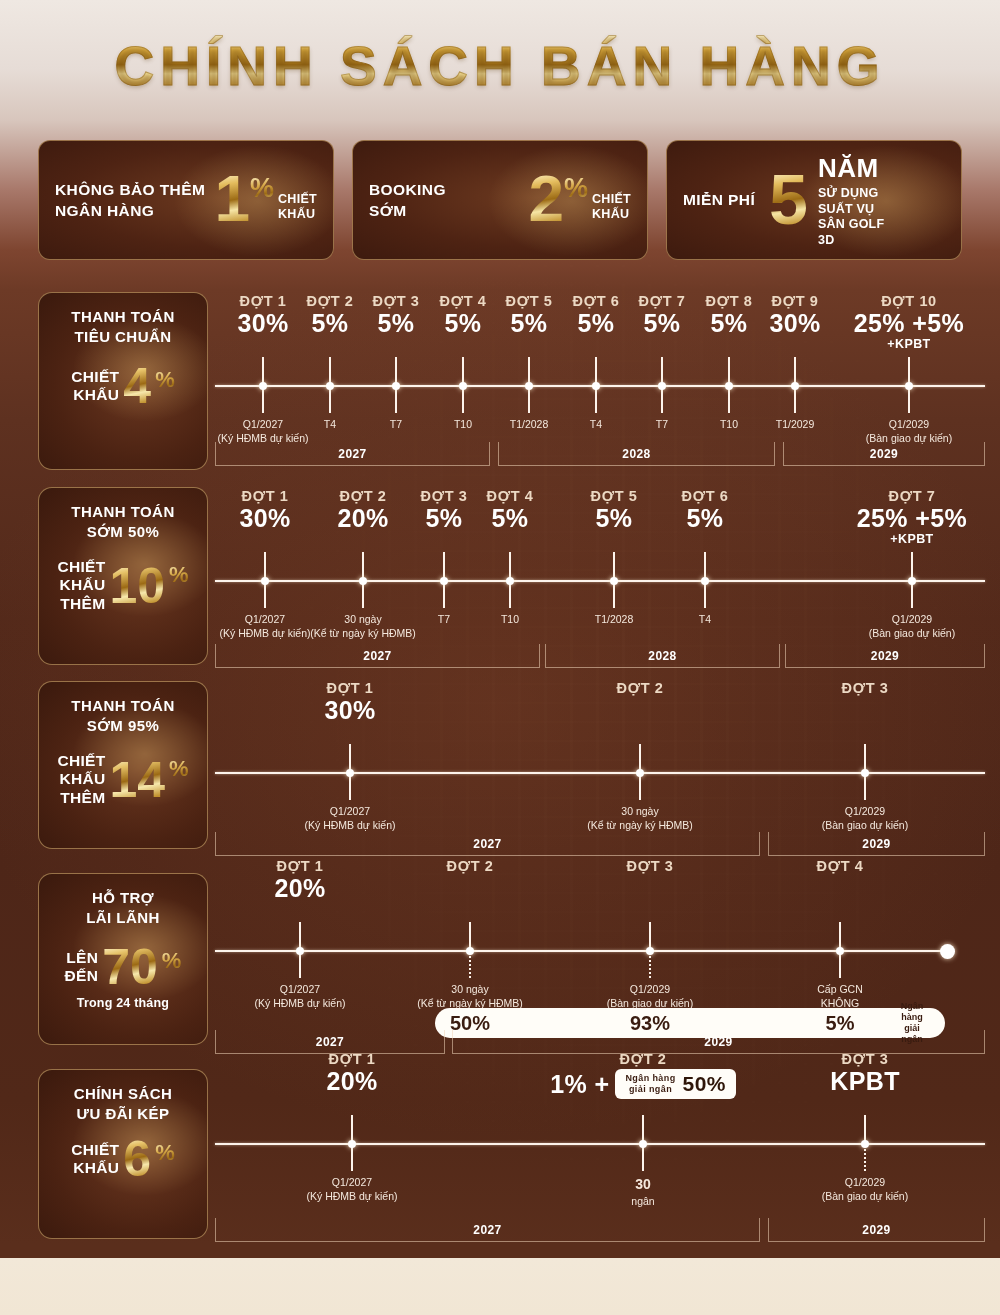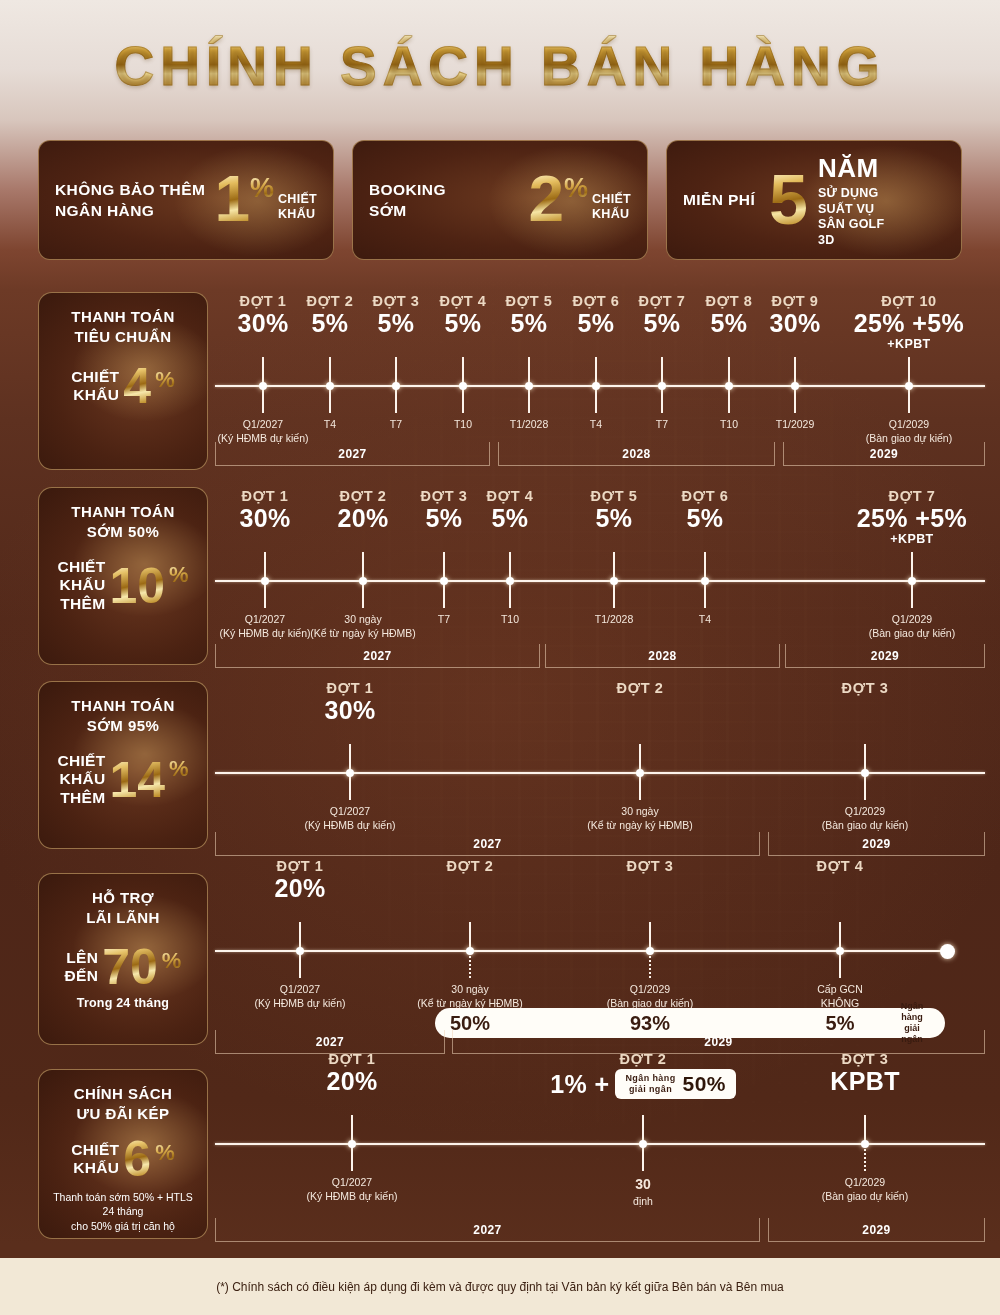--- a/index.html
+++ b/index.html
@@ -624,24 +624,20 @@
             <div>ƯU ĐÃI KÉP</div>
           </div>
           <div class="side-mid" style="margin-top: 12px;">
             <div class="side-ck">
               <div>CHIẾT</div>
               <div>KHẤU</div>
             </div>
             <div class="side-big">6</div>
             <div class="side-pct">%</div>
           </div>
-          <div class="side-note">
-            <div>Thanh toán sớm 50% + HTLS 24 tháng</div>
-            <div>cho 50% giá trị căn hộ</div>
-          </div>
         </div>
         <div class="axis" style="left: 215px; top: 1143px; width: 770px;"></div>
         <div class="tick" style="left: 351px; top: 1115px; height: 28px;"></div>
         <div class="tick" style="left: 351px; top: 1145px; height: 26px;"></div>
         <div class="node" style="left: 348px; top: 1140px;"></div>
         <div class="dot-label" style="left: 257px; width: 190px; top: 1051px;">
           <div class="dotname">ĐỢT 1</div>
           <div class="pctv">20%</div>
         </div>
         <div class="date-label" style="left: 262px; width: 180px; top: 1175px;">
@@ -659,34 +655,31 @@
               <div class="bnote">
                 <div>Ngân hàng</div>
                 <div>giải ngân</div>
               </div>
               <div class="bval">50%</div>
             </div>
           </div>
         </div>
         <div class="date-label bold" style="left: 553px; width: 180px; top: 1175px;">
           <div>30</div>
-          <div class="sm">định</div>
+          <div class="sm">ngân</div>
         </div>
         <div class="tick" style="left: 864px; top: 1115px; height: 28px;"></div>
         <div class="tick dotted" style="left: 864px; top: 1145px; height: 26px;"></div>
         <div class="node" style="left: 861px; top: 1140px;"></div>
         <div class="dot-label" style="left: 770px; width: 190px; top: 1051px;">
           <div class="dotname">ĐỢT 3</div>
           <div class="pctv">KPBT</div>
         </div>
         <div class="date-label" style="left: 775px; width: 180px; top: 1175px;">
           <div>Q1/2029</div>
           <div>(Bàn giao dự kiến)</div>
         </div>
         <div class="yearbar" style="left: 215px; top: 1218px; width: 545px;">2027</div>
         <div class="yearbar" style="left: 768px; top: 1218px; width: 217px;">2029</div>
       </div>
     </div>
 
-  <div class="footer">
-    <span>(*) Chính sách có điều kiện áp dụng đi kèm và được quy định tại Văn bản ký kết giữa Bên bán và Bên mua</span>
-  </div>
 </div>
 
 </body></html>

